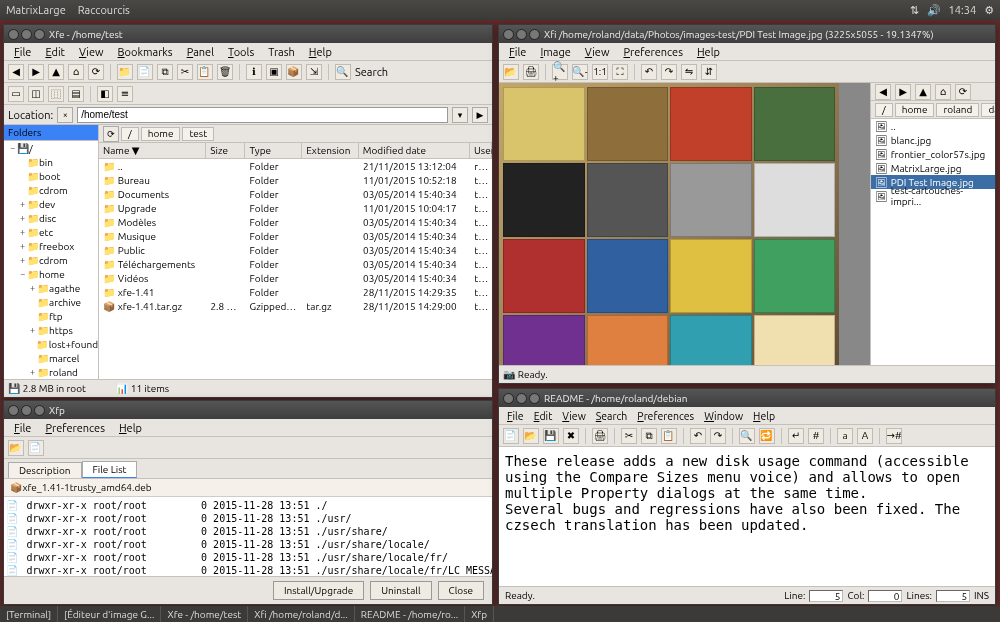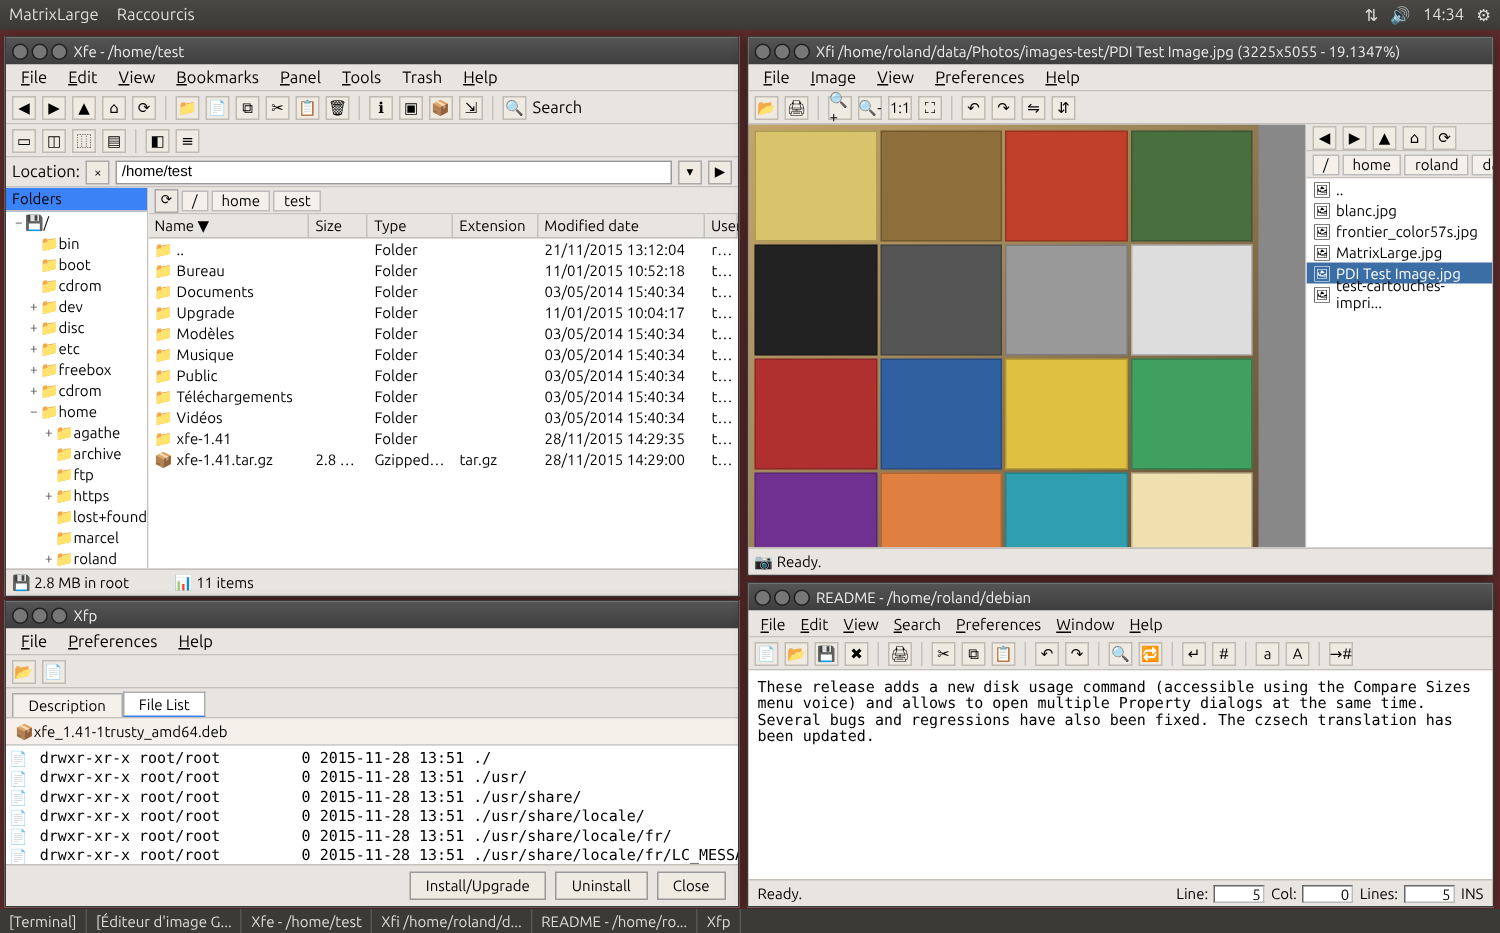--- a/index.html
+++ b/index.html
@@ -172,21 +172,21 @@
 .xfp-body { flex: 1; display: flex; flex-direction: column; overflow: hidden; }
 .tabbar { height: 20px; background: #e8e4df; border-bottom: 1px solid #c5c0b9; display: flex; align-items: flex-end; padding: 0 4px; }
 .tab { border: 1px solid #aaa; border-bottom: none; background: #f5f1ea; padding: 2px 10px; font-size: 10px; }
 .pkg-name { height: 18px; background: #f5f1ea; border-bottom: 1px solid #ccc; display: flex; align-items: center; padding: 0 6px; font-size: 10px; }
 .listing { flex: 1; background: #fff; font-family: "DejaVu Sans Mono", monospace; font-size: 10px; overflow: auto; padding: 2px; }
 .listing-row { display: flex; gap: 2px; height: 13px; align-items: center; white-space: pre; }
 .btnbar { height: 28px; background: #e8e4df; border-top: 1px solid #c5c0b9; display: flex; align-items: center; justify-content: flex-end; gap: 6px; padding: 0 8px; }
 .btn { border: 1px solid #999; background: #efeae2; padding: 3px 10px; font-size: 10px; cursor: default; }
 
 
-.readme-body { flex: 1; background: #fff; padding: 6px; font-family: "DejaVu Sans Mono", monospace; font-size: 10px; white-space: pre-wrap; overflow: auto; }
+.readme-body { flex: 1; background: #fff; padding: 6px; font-family: "DejaVu Sans Mono", monospace; font-size: 14px; white-space: pre-wrap; overflow: auto; }
 .readme-status { height: 18px; background: #e8e4df; border-top: 1px solid #c5c0b9; display: flex; align-items: center; font-size: 10px; padding: 0 6px; gap: 4px; }
 .stat-box { border: 1px inset #bbb; background: #fff; width: 34px; height: 12px; font-size: 10px; text-align: right; padding: 0 2px; }
 
 
 .taskbar {
   position: absolute; bottom: 0; left: 0; right: 0; height: 16px;
   background: #3b3a36; display: flex; align-items: center; font-size: 10px;
   color: #ddd;
 }
 .task { border-right: 1px solid #555; padding: 0 6px; height: 100%; display: flex; align-items:center; max-width: 120px; overflow: hidden; white-space: nowrap; text-overflow: ellipsis; }

